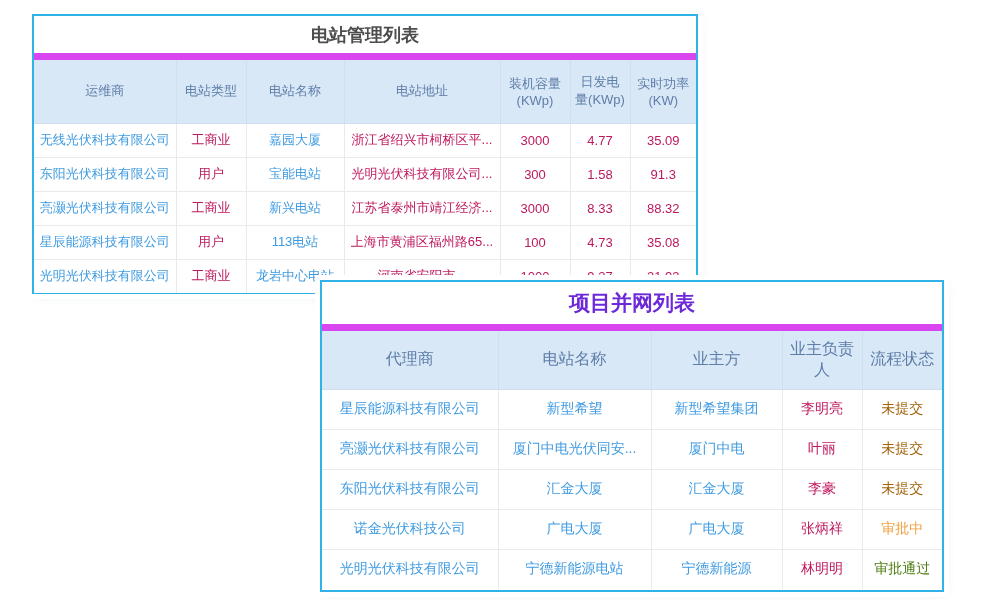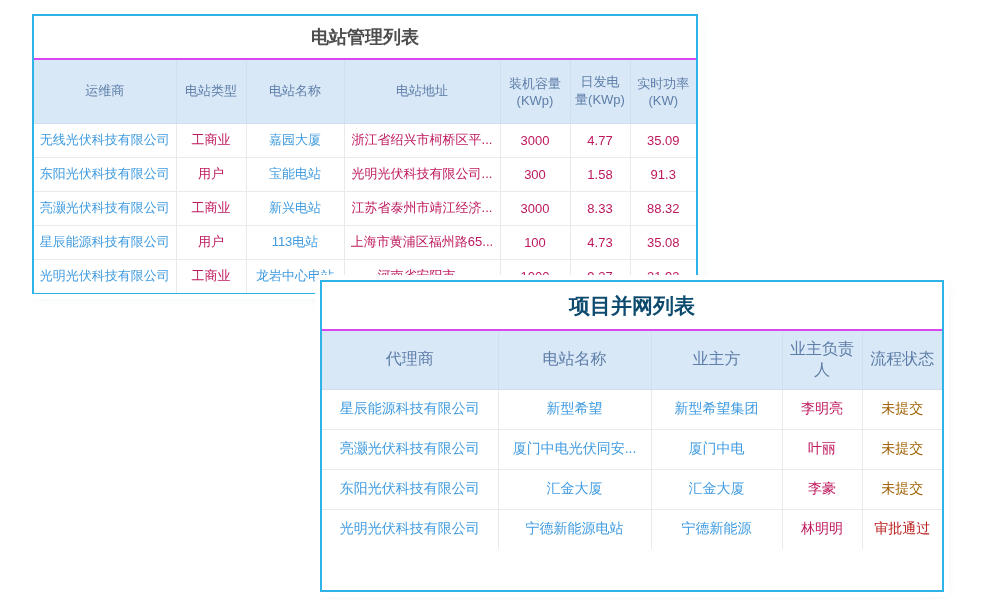--- a/index.html
+++ b/index.html
@@ -1,40 +1,40 @@
 <!DOCTYPE html>
 <html><head>
 <meta charset="utf-8">
 <style>
   * { margin:0; padding:0; box-sizing:border-box; }
   html,body { width:1000px; height:600px; background:#ffffff; overflow:hidden;
               font-family:"Liberation Sans","DejaVu Sans",sans-serif; }
   .panel { position:absolute; background:#fff; border:2px solid #2fb3e6;
            box-shadow:0 0 0 5px #ffffff, 2px 3px 10px rgba(120,160,190,.18); }
   .panel-title { text-align:center; font-weight:bold; color:#4d4d4d;
-                 border-bottom:2px solid #d946ef; display:flex; align-items:center; justify-content:center; }
+                 border-bottom:7px solid #d946ef; display:flex; align-items:center; justify-content:center; }
   table { width:100%; border-collapse:collapse; table-layout:fixed; border:hidden; }
   th, td { border:1px solid #eaeaea; text-align:center; vertical-align:middle;
            overflow:hidden; padding:2px 4px; }
   th { background:#d9e8f7; color:#5d7ea8; font-weight:normal; border-color:#cfdff0; }
   td { color:#be185d; background:#fff; }
   td.link { color:#3f9be0; }
   
   #panel1 { left:32px; top:14px; width:666px; height:280px; z-index:1; }
   #panel1 .panel-title { height:44px; font-size:18px; }
   #panel1 th { height:63px; font-size:13px; }
   #panel1 td { height:34px; font-size:13px; }
   
   #panel2 { left:320px; top:280px; width:624px; height:312px; z-index:2; }
-  #panel2 .panel-title { height:49px; font-size:21px; color:#0c4a6e; }
+  #panel2 .panel-title { height:49px; font-size:21px; color:#6d28d9; }
   #panel2 th { height:58px; font-size:16px; }
   #panel2 td { height:40px; font-size:14px; }
   td.status-pending  { color:#a16207; }
   td.status-review   { color:#f0a040; }
-  td.status-approved { color:#b91c1c; }
+  td.status-approved { color:#4d7c0f; }
 </style>
 </head>
 <body>
 
 <div class="panel" id="panel1">
   <div class="panel-title">电站管理列表</div>
   <table>
     <colgroup>
       <col style="width:142px">
         <col style="width:70px">
@@ -140,20 +140,27 @@
         <td class="status-pending">未提交</td>
       </tr>
       <tr>
         <td class="link">东阳光伏科技有限公司</td>
         <td class="link">汇金大厦</td>
         <td class="link">汇金大厦</td>
         <td>李豪</td>
         <td class="status-pending">未提交</td>
       </tr>
       <tr>
+        <td class="link">诺金光伏科技公司</td>
+        <td class="link">广电大厦</td>
+        <td class="link">广电大厦</td>
+        <td>张炳祥</td>
+        <td class="status-review">审批中</td>
+      </tr>
+      <tr>
         <td class="link">光明光伏科技有限公司</td>
         <td class="link">宁德新能源电站</td>
         <td class="link">宁德新能源</td>
         <td>林明明</td>
         <td class="status-approved">审批通过</td>
       </tr>
     </tbody>
   </table>
 </div>
 

